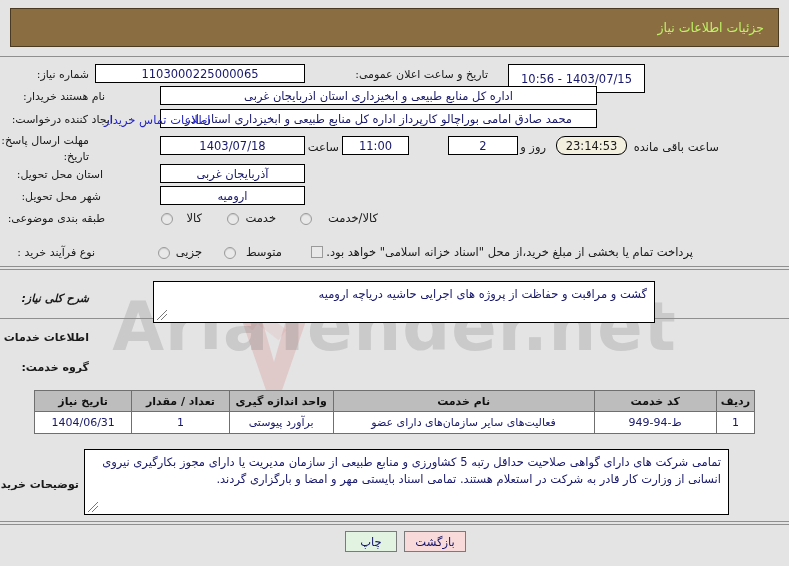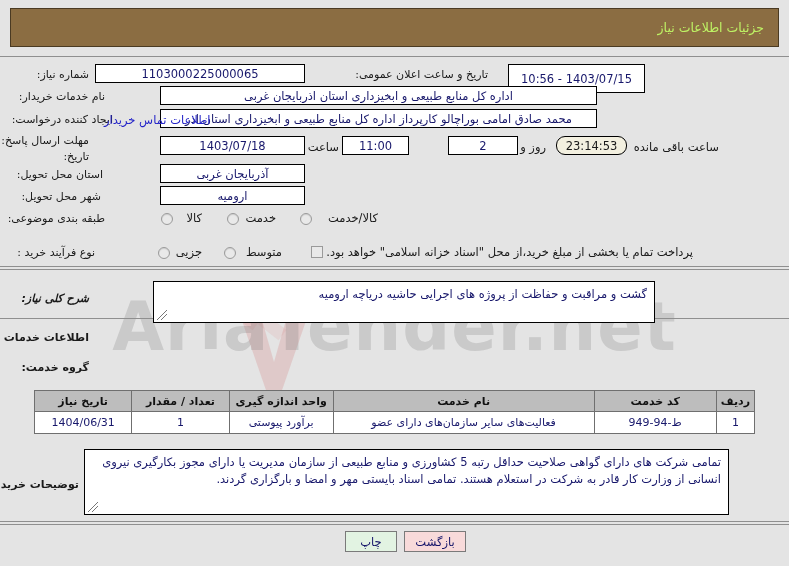--- a/index.html
+++ b/index.html
@@ -223,21 +223,21 @@
   <div class="hr-line" style="top:318px;"></div>
   <div class="hr-line" style="top:521px;"></div>
   <div class="hr-line" style="top:524px;"></div>
 
   <div class="lbl" style="right:700px; top:68px;">شماره نیاز:</div>
   <div class="fld fld-c" style="right:484px; top:64px; width:210px; height:19px;">1103000225000065</div>
   <div class="lbl" style="right:301px; top:68px;">تاریخ و ساعت اعلان عمومی:</div>
 
   <div class="fld fld-c" style="left:508px; top:64px; width:137px; height:29px;">1403/07/15 - 10:56</div>
 
-  <div class="lbl" style="right:684px; top:90px;">نام خدمات خریدار:</div>
+  <div class="lbl" style="right:684px; top:90px;">نام هستند خریدار:</div>
   <div class="fld fld-c" style="right:192px; top:86px; width:437px; height:19px;">اداره کل منابع طبیعی و ابخیزداری استان اذربایجان غربی</div>
 
   <div class="lbl" style="right:676px; top:113px;">ایجاد کننده درخواست:</div>
   <div class="fld fld-c" style="right:192px; top:109px; width:437px; height:19px;">محمد صادق امامی بوراچالو کارپرداز اداره کل منابع طبیعی و ابخیزداری استان اذر</div>
   <div class="link" style="left:104px; top:113px;">اطلاعات تماس خریدار</div>
 
   <div class="lbl" style="right:700px; top:134px;">مهلت ارسال پاسخ: تا</div>
   <div class="lbl" style="right:700px; top:150px;">تاریخ:</div>
   <div class="fld fld-c" style="right:484px; top:136px; width:145px; height:19px;">1403/07/18</div>
   <div class="inline-txt" style="right:450px; top:140px;">ساعت</div>

